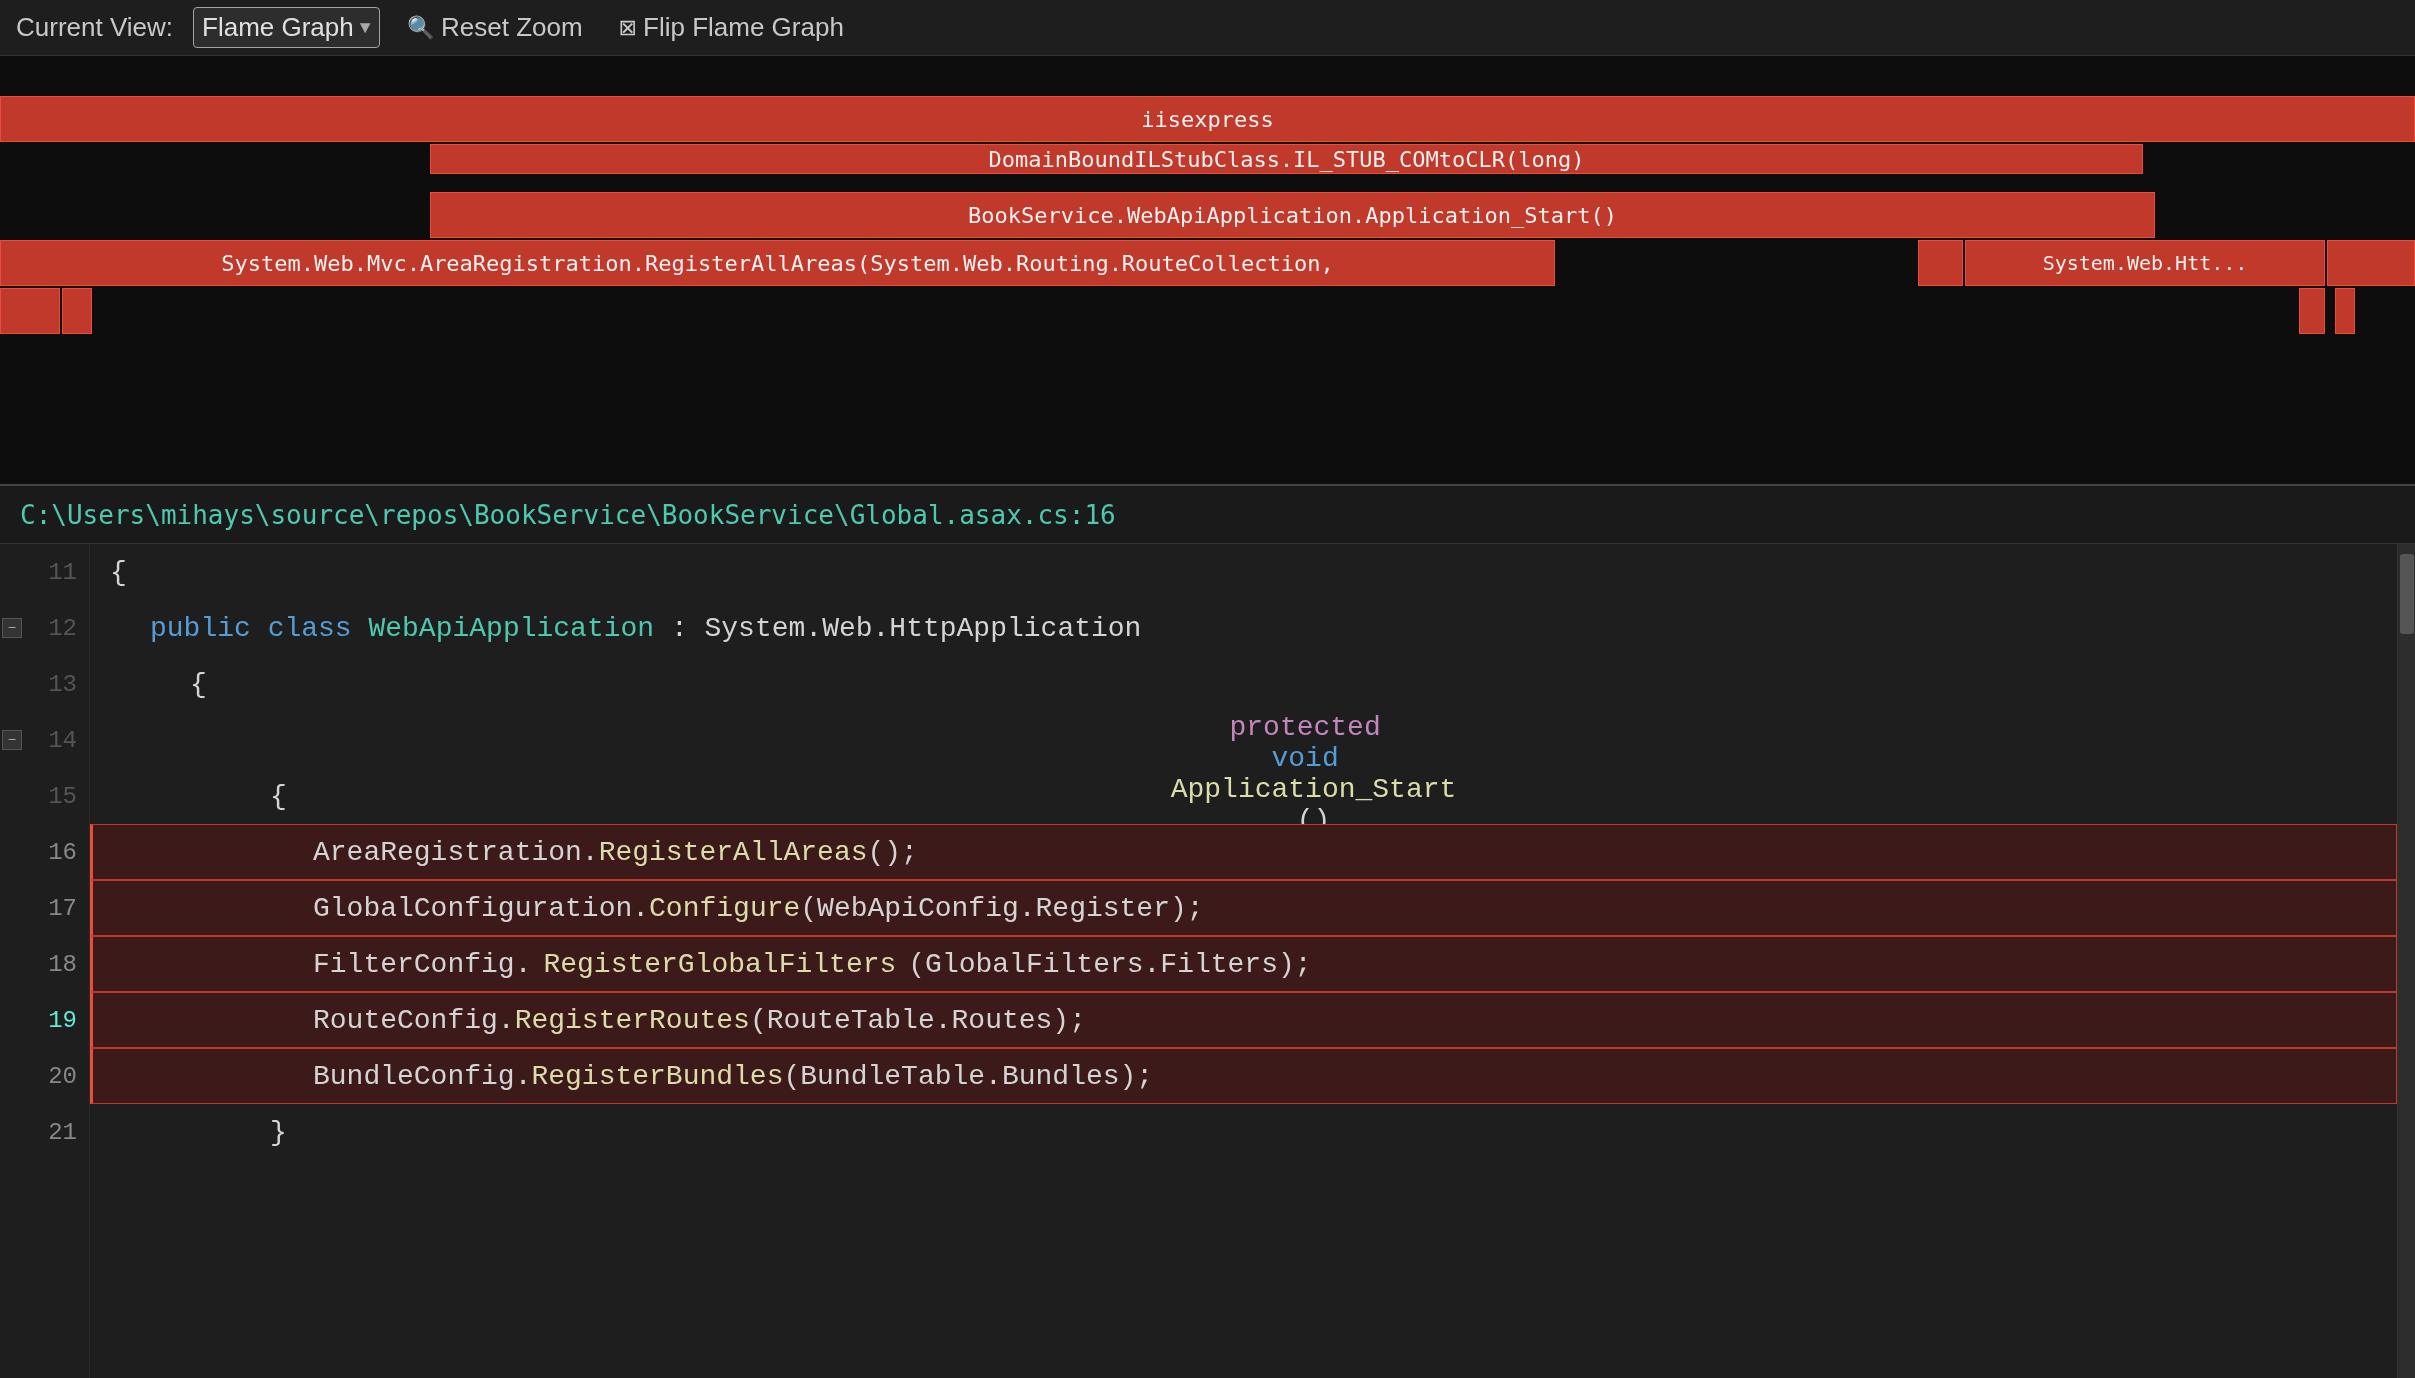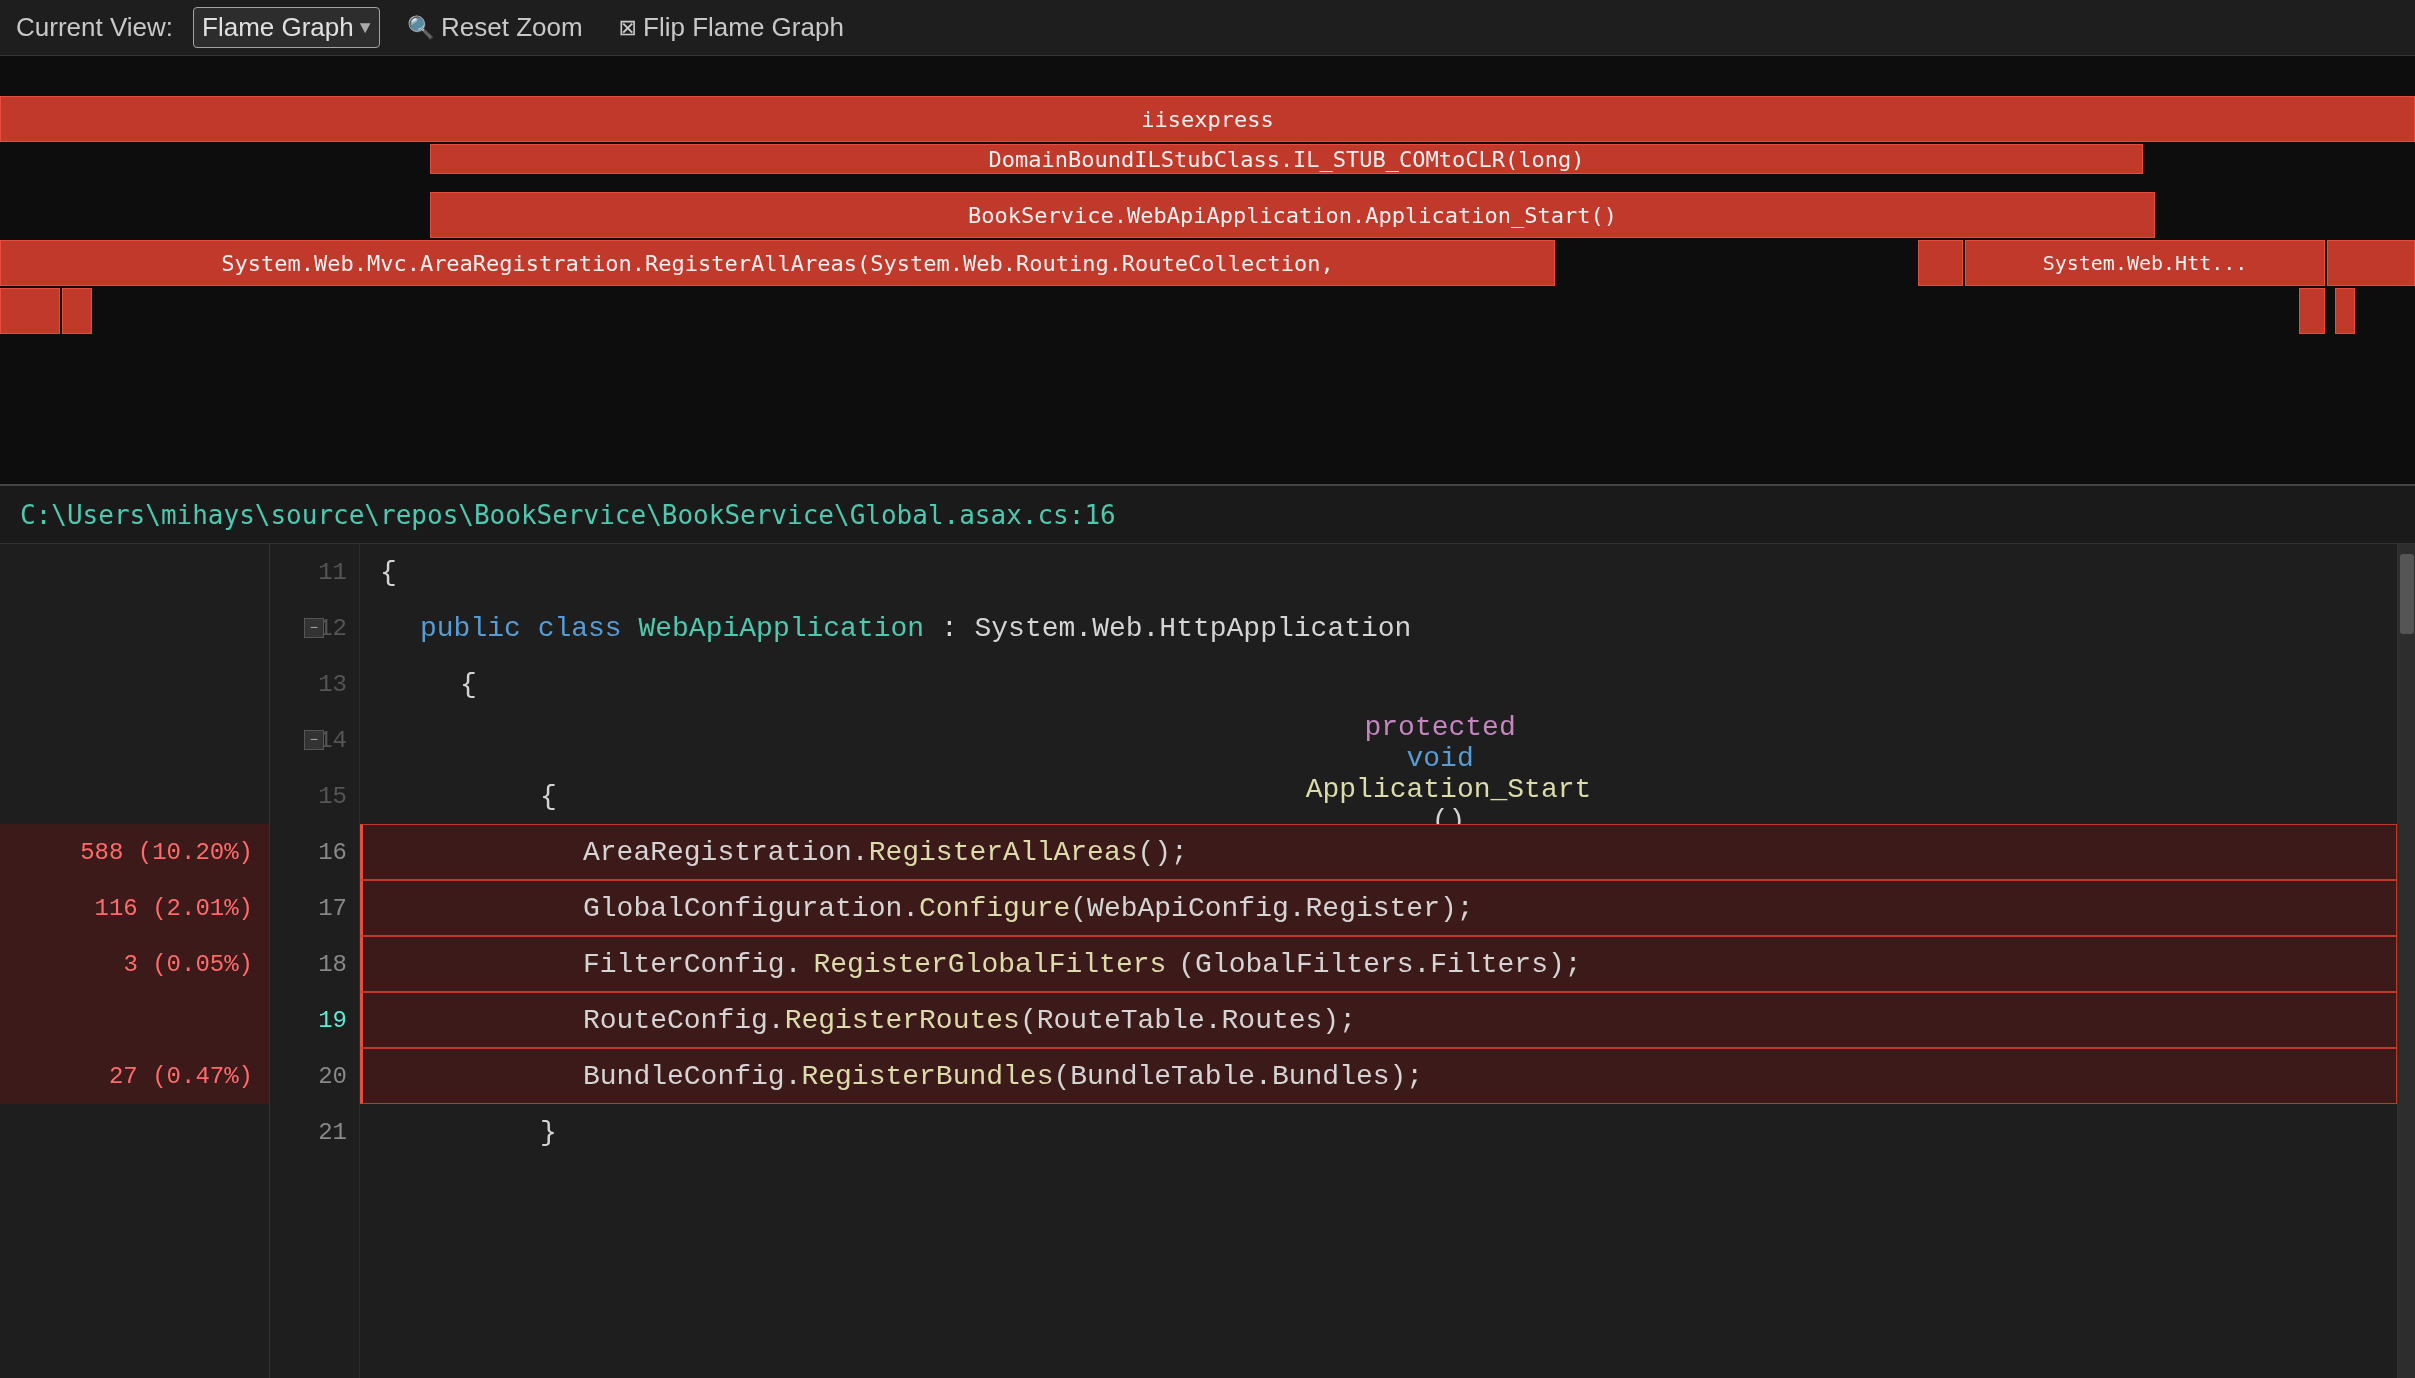--- a/index.html
+++ b/index.html
@@ -230,21 +230,20 @@
 
     .line-num-row {
       height: 56px;
       display: flex;
       align-items: center;
       justify-content: flex-end;
       padding-right: 12px;
       color: #555;
       font-size: 24px;
       position: relative;
-      margin-left: 32px;
     }
 
     .collapse-btn {
       position: absolute;
       left: 2px;
       width: 20px;
       height: 20px;
       background: #333;
       border: 1px solid #555;
       color: #aaa;
@@ -327,44 +326,20 @@
   <div class="flame-bar bar-small3"></div>
   <div class="flame-bar bar-small4"></div>
 </div>
 
 <div class="filepath-bar">
   <span>C:\Users\mihays\source\repos\BookService\BookService\Global.asax.cs:16</span>
 </div>
 
 <div class="code-view">
 
-  <div class="code-gutter-left">
-
-    <div class="gutter-row"></div>
-
-    <div class="gutter-row"></div>
-
-    <div class="gutter-row"></div>
-
-    <div class="gutter-row"></div>
-
-    <div class="gutter-row"></div>
-
-    <div class="gutter-row highlighted">588 (10.20%)</div>
-
-    <div class="gutter-row highlighted">116 (2.01%)</div>
-
-    <div class="gutter-row highlighted">3 (0.05%)</div>
-
-    <div class="gutter-row highlighted"></div>
-
-    <div class="gutter-row highlighted">27 (0.47%)</div>
-
-    <div class="gutter-row"></div>
-  </div>
 
   <div class="line-numbers">
     <div class="line-num-row">11</div>
     <div class="line-num-row">
       <span class="collapse-btn">−</span>
       12
     </div>
     <div class="line-num-row">13</div>
     <div class="line-num-row">
       <span class="collapse-btn">−</span>

